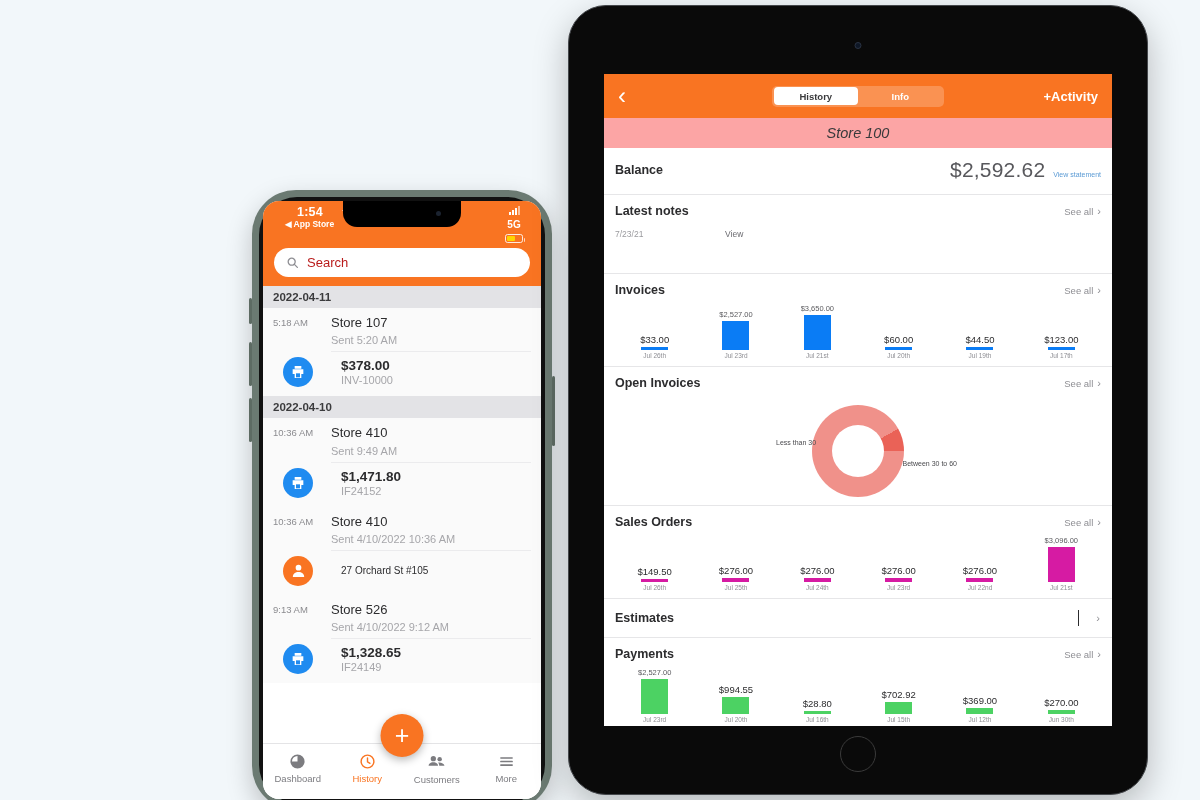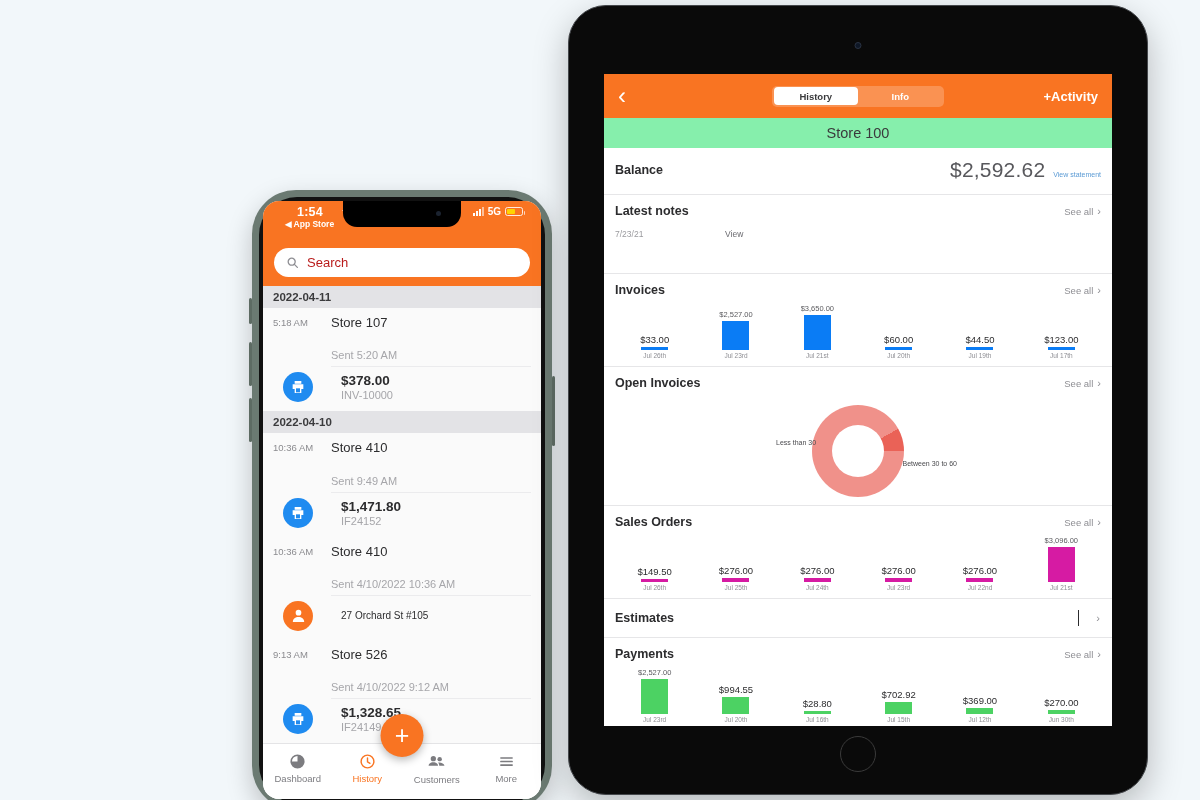--- a/index.html
+++ b/index.html
@@ -39,21 +39,21 @@
   }
   .notch {
     position: absolute; left: 50%; transform: translateX(-50%); top: 0;
     width: 118px; height: 26px; background: #000;
     border-bottom-left-radius: 14px; border-bottom-right-radius: 14px; z-index: 5;
   }
   .notch-dot { position: absolute; right: 20px; top: 10px; width: 5px; height: 5px; border-radius: 50%; background: #1b2330; }
   .st-time { position: absolute; left: 34px; top: 4px; font-size: 12.5px; font-weight: 700; letter-spacing: .2px; }
   .st-loc  { position: absolute; left: 78px; top: 5px; font-size: 11px; }
   .st-back { position: absolute; left: 22px; top: 18px; font-size: 8.5px; font-weight: 600; display: flex; align-items: center; gap: 2px; }
-  .st-right { position: absolute; right: 18px; top: 5px; display: flex; align-items: center; gap: 4px; }
+  .st-right { position: absolute; right: 18px; top: 5px; display: flex; align-items: center; gap: 4px; flex-direction: column; }
   .bars { display: flex; align-items: flex-end; gap: 1px; height: 9px; }
   .bars i { display: block; width: 2px; background: #fff; }
   .bars i:nth-child(1){height:3px}.bars i:nth-child(2){height:5px}
   .bars i:nth-child(3){height:7px}.bars i:nth-child(4){height:9px; opacity:.55}
   .net { font-size: 10px; font-weight: 700; }
   .batt { width: 18px; height: 9px; border: 1px solid rgba(255,255,255,.85); border-radius: 2.5px; padding: 1px; position: relative; }
   .batt i { display: block; height: 100%; width: 58%; background: #ffd400; border-radius: 1px; }
   .batt::after { content:''; position:absolute; right:-3px; top:2.5px; width:1.5px; height:4px; background: rgba(255,255,255,.7); border-radius:0 1px 1px 0; }
 
   #searchbar-wrap { background: #f97422; padding: 0 11px 9px; }
@@ -61,21 +61,21 @@
     height: 29px; background: #fff; border-radius: 16px;
     display: flex; align-items: center; gap: 8px; padding: 0 12px;
   }
   #searchbar .ph { color: #b91c1c; font-size: 13px; }
 
   .day-head { background: #e3e3e6; color: #3b3b3d; font-size: 11.5px; font-weight: 600; padding: 5px 10px; }
   .entry { background: #fafafa; }
   .entry-top { display: flex; padding: 7px 10px 5px; gap: 8px; }
   .entry-time { width: 50px; font-size: 9.5px; color: #8b8b8f; padding-top: 2px; flex: none; }
   .entry-title { font-size: 13px; color: #2c2c2e; font-weight: 500; line-height: 1.25; }
-  .entry-sub { font-size: 11px; color: #a6a6aa; margin-top: 18px; }
+  .entry-sub { font-size: 11px; color: #a6a6aa; margin-top: 3px; }
   .entry-bot { display: flex; gap: 8px; padding: 5px 10px 9px; align-items: center; border-top: 1px solid #ebebed; margin: 0 10px 0 68px; }
   .entry-bot-row { display: flex; align-items: center; width: 100%; }
   .icon-circle { width: 30px; height: 30px; border-radius: 50%; flex: none; display: flex; align-items: center; justify-content: center; margin-left: -58px; margin-right: 28px; }
   .ic-blue { background: #1f8bf0; }
   .ic-orange { background: #f97422; }
   .amt { font-size: 13.5px; font-weight: 700; color: #2c2c2e; }
   .ref { font-size: 11px; color: #a6a6aa; margin-top: 1px; }
   .plain-title { font-size: 10px; color: #2c2c2e; }
 
   #tabbar {
@@ -111,21 +111,21 @@
   .chev-back { color: #fff; font-size: 24px; font-weight: 300; line-height: 1; }
   #t-seg {
     position: absolute; left: 50%; transform: translateX(-50%);
     width: 172px; height: 21px; background: rgba(255,255,255,.22);
     border-radius: 5px; display: flex; padding: 1.5px;
   }
   .seg { flex: 1; display: flex; align-items: center; justify-content: center; font-size: 9.5px; font-weight: 700; color: #fff; border-radius: 4px; }
   .seg.on { background: #fff; color: #3a3a3c; }
   #t-activity { margin-left: auto; color: #fff; font-size: 13px; font-weight: 600; }
 
-  #t-subhead { height: 30px; background: #86efac; display: flex; align-items: center; justify-content: center; font-size: 14.5px; color: #3a3a3c; }
+  #t-subhead { height: 30px; background: #fca5a5; display: flex; align-items: center; justify-content: center; font-size: 14.5px; color: #3a3a3c; font-style: italic; }
 
   .t-section { border-bottom: 1px solid #e6e6e8; background: #fff; }
   .t-sec-head { display: flex; align-items: center; padding: 9px 11px 7px; }
   .t-sec-title { font-size: 12.5px; font-weight: 700; color: #2c2c2e; }
   .t-seeall { margin-left: auto; font-size: 9.5px; color: #8e8e93; display: flex; align-items: center; gap: 4px; }
   .t-seeall .cv { font-size: 11px; }
 
   #balance-row { display: flex; align-items: center; padding: 10px 11px 12px; border-bottom: 1px solid #e6e6e8; }
   #balance-label { font-size: 12.5px; font-weight: 700; color: #2c2c2e; }
   #balance-val { margin-left: auto; font-size: 21px; color: #58585c; font-weight: 400; letter-spacing: .2px; }

